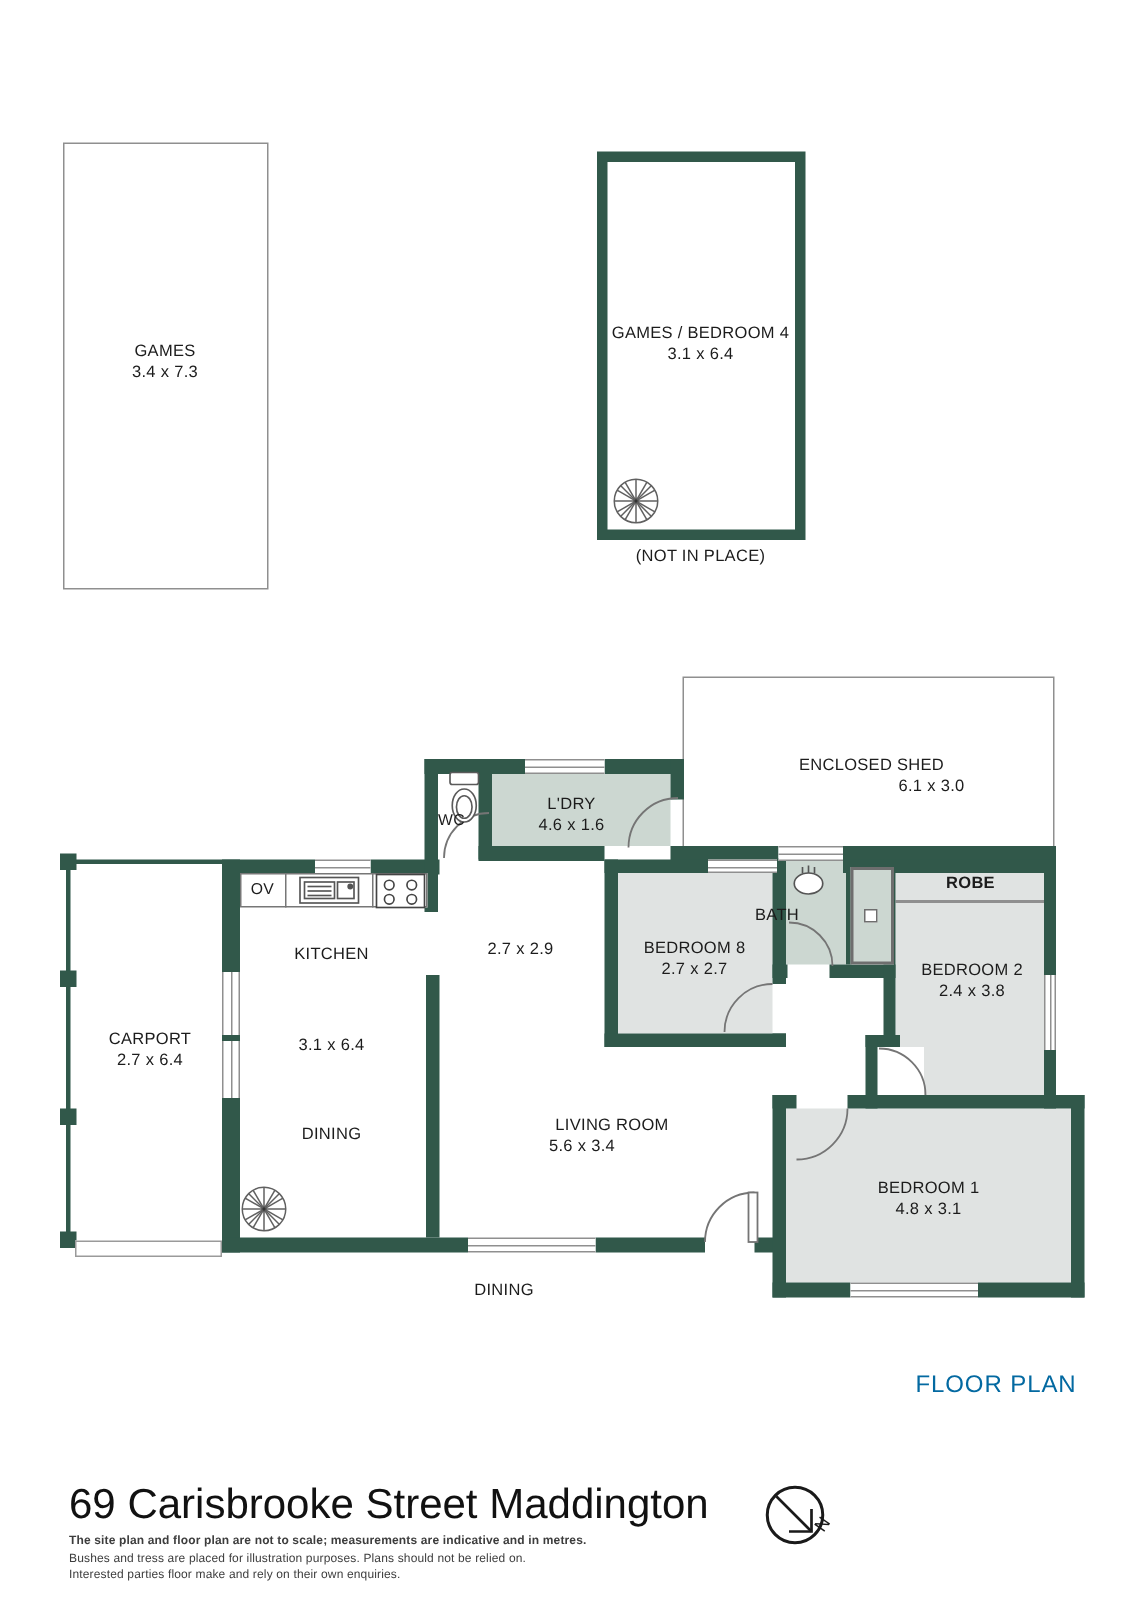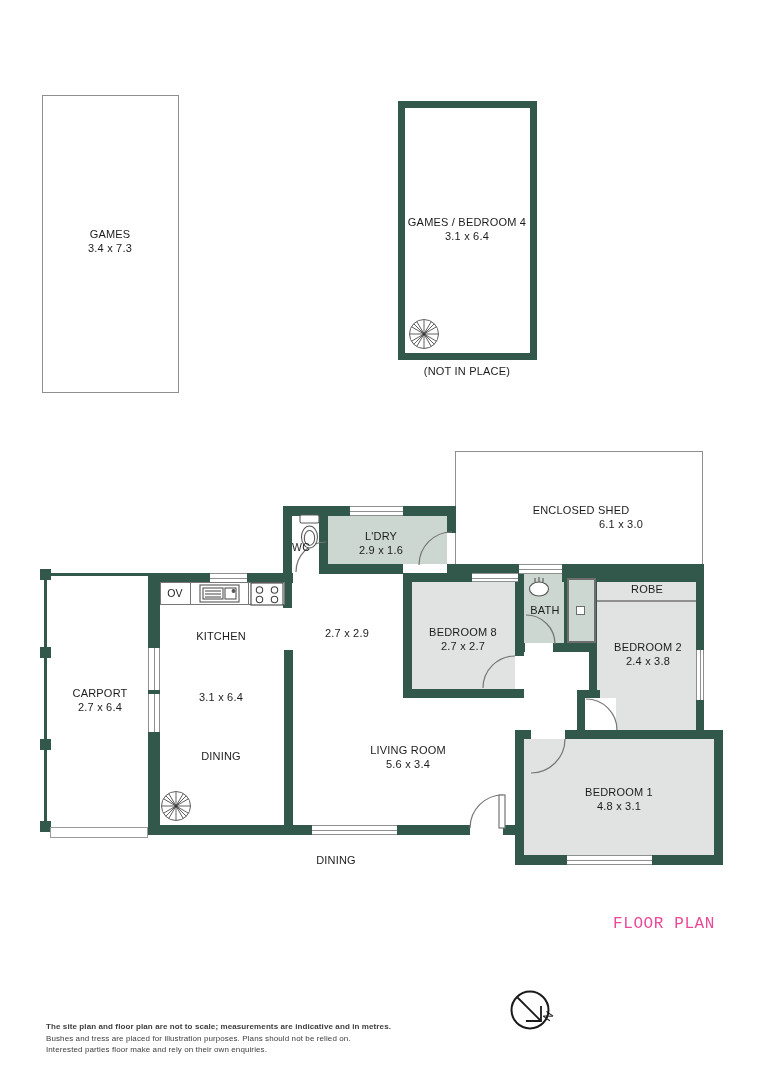--- a/index.html
+++ b/index.html
@@ -25,21 +25,21 @@
   .window-v::after{content:"";position:absolute;top:0;bottom:0;left:50%;border-left:1px solid var(--line);}
   .threshold{position:absolute;background:#fff;border:1px solid #9a9a9a;box-sizing:border-box;}
   .bench{position:absolute;background:#fff;border:1px solid #777;box-sizing:border-box;}
   .bline{position:absolute;background:#777;}
   .divline{position:absolute;background:var(--line);}
   .shower{position:absolute;background:var(--sage);border:2px solid #6e6e6e;box-sizing:border-box;}
   .knob{position:absolute;background:#fff;border:1px solid #6e6e6e;box-sizing:border-box;}
   .lbl{position:absolute;transform:translateX(-50%);white-space:nowrap;
        font-size:11px;letter-spacing:.2px;color:var(--ink);line-height:1.15;}
   .lbl-sm{font-size:10.5px;}
-  .plan-title{position:absolute;transform:translateX(-50%);font-size:16px;letter-spacing:.6px;color:#ec4899;white-space:nowrap;font-family:Liberation Mono, monospace;}
+  .plan-title{position:absolute;transform:translateX(-50%);font-size:16px;letter-spacing:.6px;color:#0369a1;white-space:nowrap;}
   .address{position:absolute;font-size:28px;color:#111;white-space:nowrap;}
   .disc{position:absolute;font-size:8px;color:#3d3d3d;white-space:nowrap;letter-spacing:.1px;}
   svg.overlay{position:absolute;left:0;top:0;pointer-events:none;}
 </style>
 </head>
 <body>
 
 <div class="plan">
 
   <div class="outline-box" style="left:42px;top:95px;width:137px;height:298px;"></div>
@@ -204,49 +204,50 @@
   <div class="lbl" style="left:110px;top:242px;text-align:center;">3.4 x 7.3</div>
 
   <div class="lbl" style="left:467px;top:216px;text-align:center;">GAMES / BEDROOM 4</div>
   <div class="lbl" style="left:467px;top:230px;text-align:center;">3.1 x 6.4</div>
   <div class="lbl" style="left:467px;top:365px;text-align:center;">(NOT IN PLACE)</div>
 
   <div class="lbl" style="left:581px;top:504px;text-align:center;">ENCLOSED SHED</div>
   <div class="lbl" style="left:581px;top:518px;text-align:left;margin-left:40px;">6.1 x 3.0</div>
 
   <div class="lbl" style="left:381px;top:530px;text-align:center;">L'DRY</div>
-  <div class="lbl" style="left:381px;top:544px;text-align:center;">2.9 x 1.6</div>
+  <div class="lbl" style="left:381px;top:544px;text-align:center;">4.6 x 1.6</div>
 
   <div class="lbl lbl-sm" style="left:301px;top:541px;text-align:center;">WC</div>
 
   <div class="lbl" style="left:347px;top:627px;text-align:center;">2.7 x 2.9</div>
 
   <div class="lbl" style="left:221px;top:630px;text-align:center;">KITCHEN</div>
   <div class="lbl" style="left:221px;top:691px;text-align:center;">3.1 x 6.4</div>
   <div class="lbl" style="left:221px;top:750px;text-align:center;">DINING</div>
   <div class="lbl lbl-sm" style="left:175px;top:587px;text-align:center;">OV</div>
 
   <div class="lbl" style="left:100px;top:687px;text-align:center;">CARPORT</div>
   <div class="lbl" style="left:100px;top:701px;text-align:center;">2.7 x 6.4</div>
 
   <div class="lbl" style="left:463px;top:626px;text-align:center;">BEDROOM 8</div>
   <div class="lbl" style="left:463px;top:640px;text-align:center;">2.7 x 2.7</div>
 
-  <div class="lbl" style="left:545px;top:604px;text-align:left;">BATH</div>
-  <div class="lbl" style="left:647px;top:583px;text-align:center;">ROBE</div>
+  <div class="lbl" style="left:518px;top:604px;text-align:left;">BATH</div>
+  <div class="lbl" style="left:647px;top:583px;text-align:center;font-weight:bold;">ROBE</div>
 
   <div class="lbl" style="left:648px;top:641px;text-align:center;">BEDROOM 2</div>
   <div class="lbl" style="left:648px;top:655px;text-align:center;">2.4 x 3.8</div>
 
   <div class="lbl" style="left:408px;top:744px;text-align:center;">LIVING ROOM</div>
-  <div class="lbl" style="left:408px;top:758px;text-align:center;">5.6 x 3.4</div>
+  <div class="lbl" style="left:388px;top:758px;text-align:center;">5.6 x 3.4</div>
 
   <div class="lbl" style="left:619px;top:786px;text-align:center;">BEDROOM 1</div>
   <div class="lbl" style="left:619px;top:800px;text-align:center;">4.8 x 3.1</div>
 
   <div class="lbl" style="left:336px;top:854px;text-align:center;">DINING</div>
 
   <div class="plan-title" style="left:664px;top:915px;">FLOOR PLAN</div>
+  <div class="address" style="left:46px;top:987px;">69 Carisbrooke Street Maddington</div>
   <div class="disc" style="left:46px;top:1022px;font-weight:bold;">The site plan and floor plan are not to scale; measurements are indicative and in metres.</div>
   <div class="disc" style="left:46px;top:1034px;">Bushes and tress are placed for illustration purposes. Plans should not be relied on.</div>
   <div class="disc" style="left:46px;top:1045px;">Interested parties floor make and rely on their own enquiries.</div>
 
 </div>
 
 </body></html>

